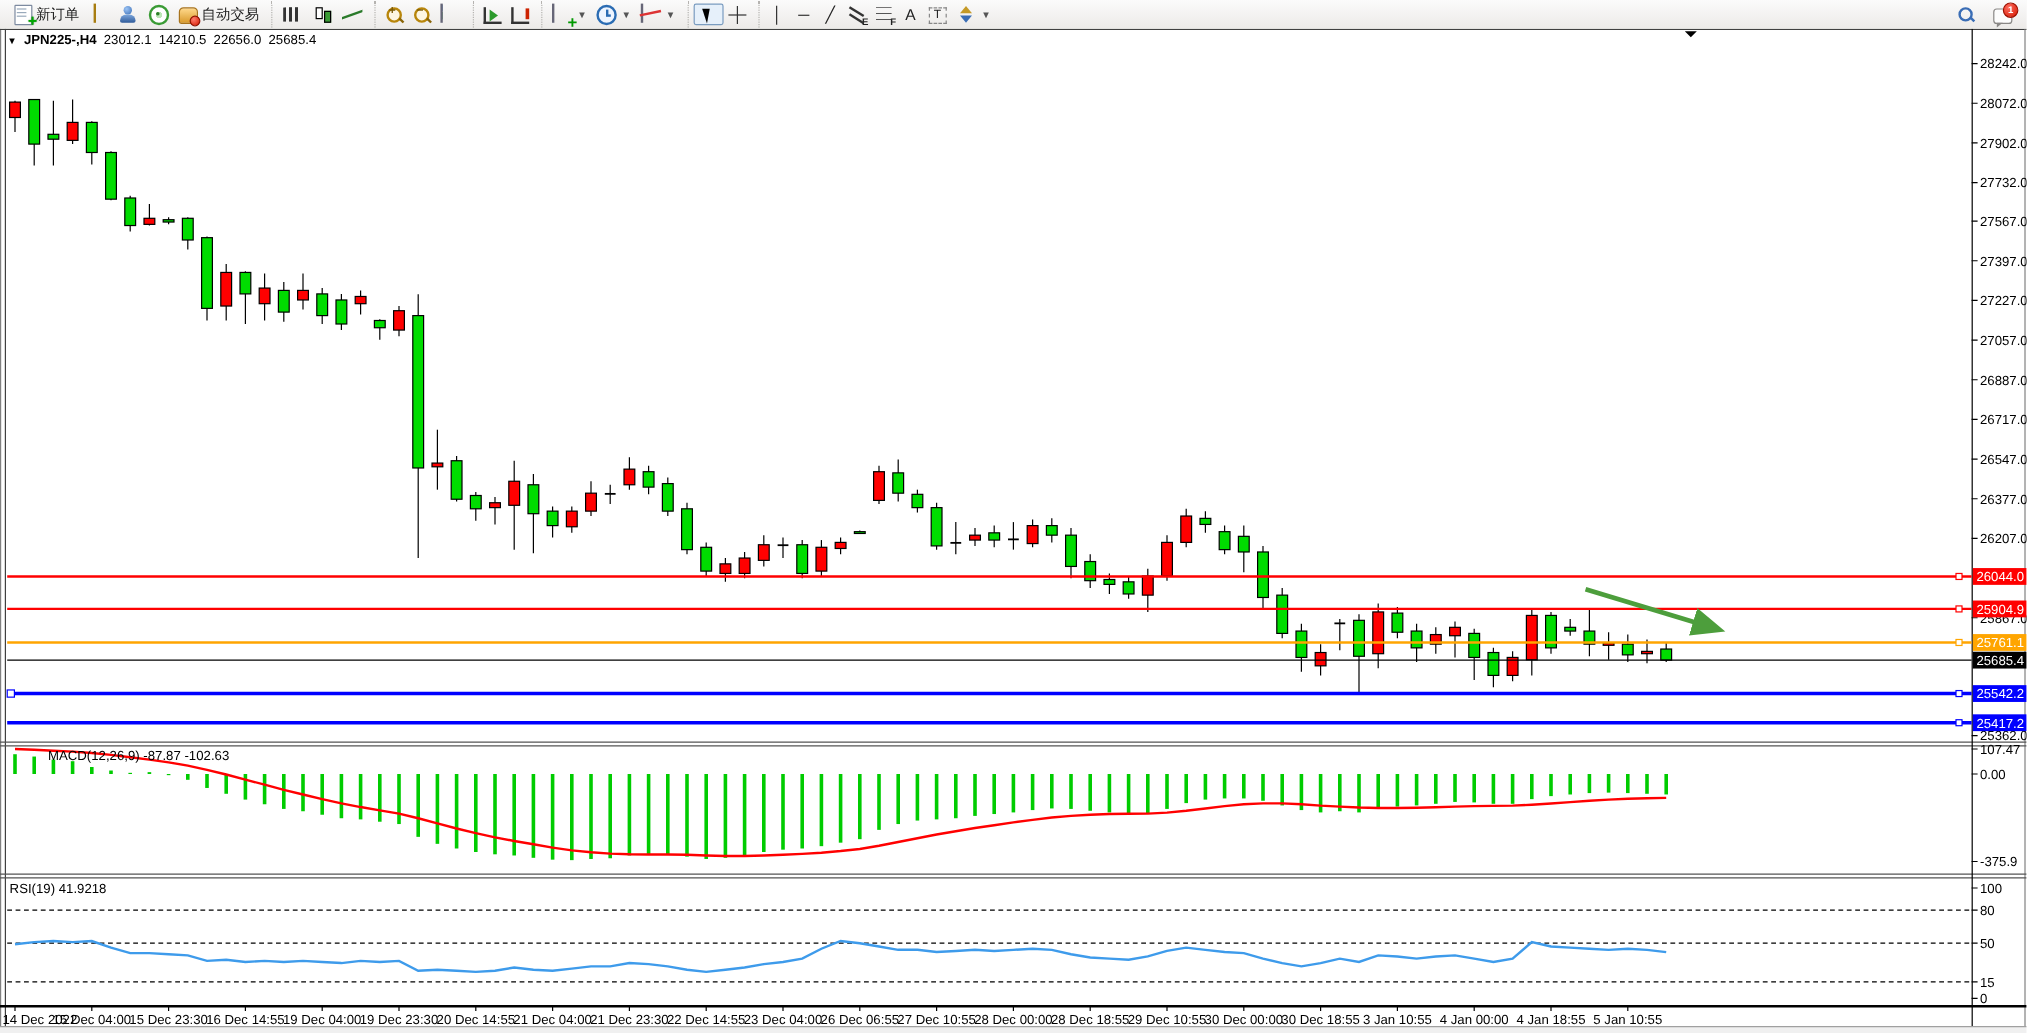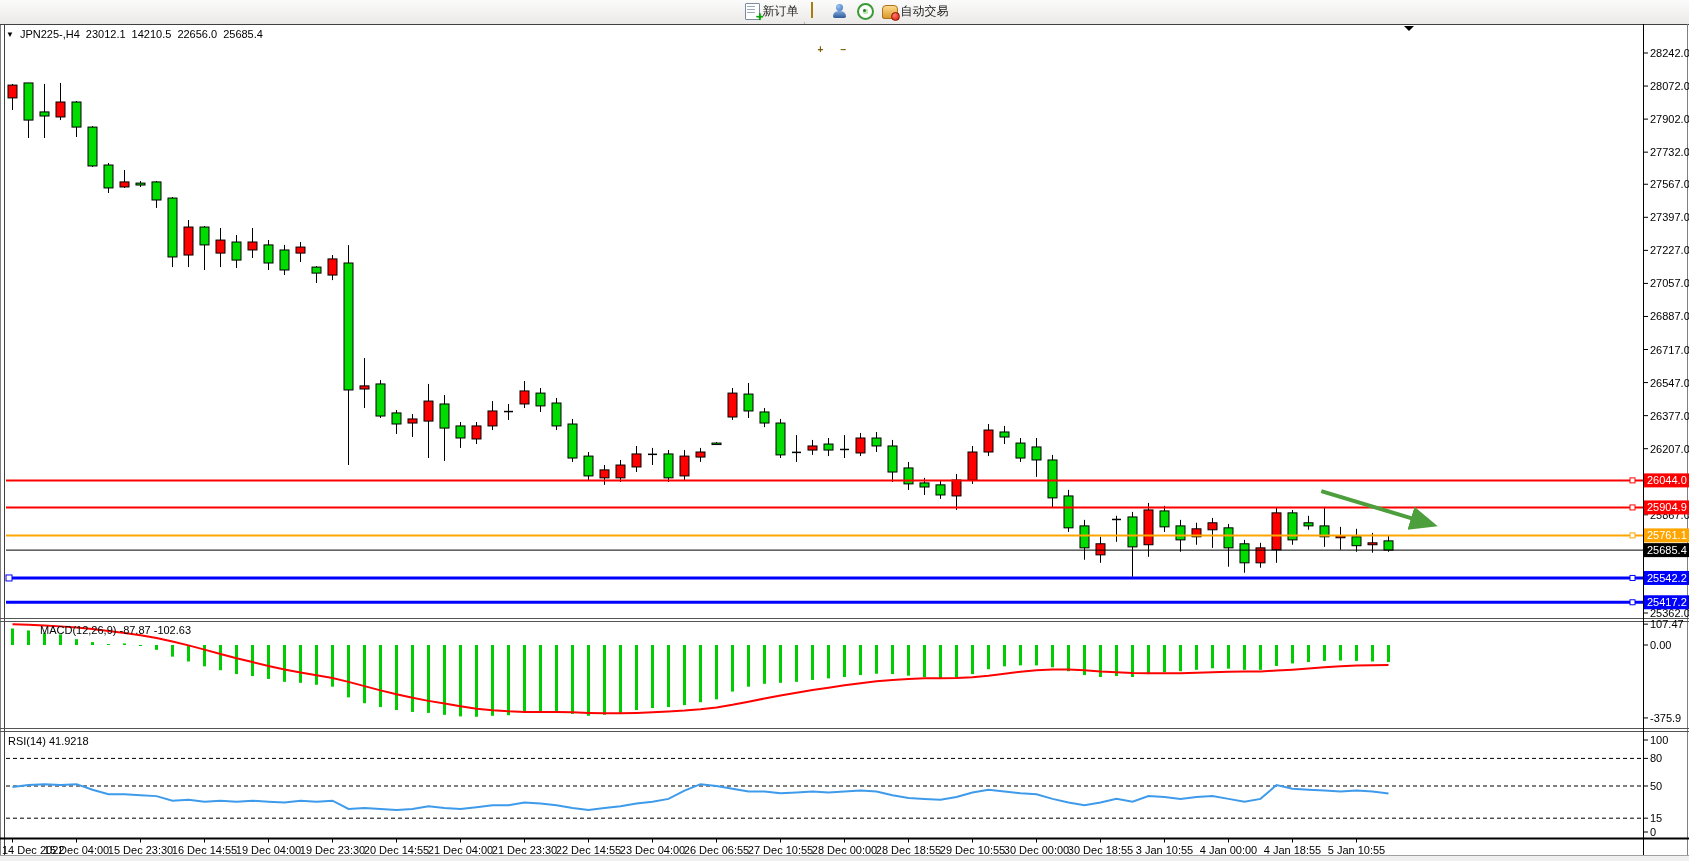--- a/index.html
+++ b/index.html
@@ -1,18 +1,18 @@
 <!DOCTYPE html>
 <html><head>
 <meta charset="utf-8">
 <style>
   html,body{margin:0;padding:0;background:#f0f0f0;font-family:"Liberation Sans",sans-serif;}
   #app{position:relative;width:1689px;height:861px;background:#fff;overflow:hidden;}
   
-  #toolbar{position:absolute;left:0;top:0;width:1689px;height:24px;background:linear-gradient(#fbfbfb,#eceae8);border-bottom:1px solid #c8c6c4;display:flex;align-items:center;font-size:12px;color:#222;flex-direction:column;}
+  #toolbar{position:absolute;left:0;top:0;width:1689px;height:24px;background:linear-gradient(#fbfbfb,#eceae8);border-bottom:1px solid #c8c6c4;display:flex;align-items:center;font-size:12px;color:#222;}
   .tgroup{display:flex;align-items:center;height:22px;padding:0 4px;border-left:1px dotted #b5b3b0;margin-left:2px;}
   .tgroup:first-child{border-left:none;}
   .tbtn{display:flex;align-items:center;gap:3px;padding:1px 3px;border:1px solid transparent;border-radius:2px;cursor:default;}
   .tbtn.active{background:#e6f0fa;border:1px solid #7a9cc0;}
   .tlabel{font-size:12px;white-space:nowrap;}
   .dd{font-size:8px;color:#555;margin-left:1px;}
   .tf-btn{font-size:11px;font-weight:bold;color:#444;padding:2px 5px;border:1px solid transparent;margin:0 1px;}
   .tf-btn.active{background:#f6f4f1;border:1px solid #9a9a9a;box-shadow:inset 1px 1px 1px #bbb;color:#000;}
   #toolbar-right{margin-left:auto;display:flex;align-items:center;padding-right:8px;gap:8px;}
   
@@ -71,21 +71,21 @@
   .ic-search::after{content:"";position:absolute;left:10px;top:10px;width:5px;height:2px;background:#3a6db5;transform:rotate(45deg);}
   .ic-chat{width:14px;height:11px;border:1.5px solid #8a8886;border-radius:3px;background:#fdfdfd;margin-top:3px;}
   .ic-chat::before{content:"";position:absolute;left:2px;bottom:-4px;width:0;height:0;border-top:4px solid #8a8886;border-right:5px solid transparent;}
   .badge{position:absolute;right:-6px;top:-6px;min-width:11px;height:11px;background:radial-gradient(circle at 35% 30%,#ff6b5e,#d41800);border:1px solid #9c1000;border-radius:50%;color:#fff;font-size:8px;font-weight:bold;text-align:center;line-height:11px;}
   
   #chart-region{position:absolute;left:0;top:24px;width:1689px;height:837px;background:#fff;}
   #chart-svg{position:absolute;left:0;top:0;}
   .overlay{position:absolute;z-index:5;font-size:11px;color:#000;white-space:nowrap;}
   #chart-title{left:6px;top:4px;display:flex;gap:6px;align-items:center;}
   #chart-title .arr{font-size:8px;color:#000;}
-  #chart-title b{font-weight:normal;}
+  #chart-title b{font-weight:bold;}
 </style>
 </head>
 <body>
 <div id="app">
 
 <div id="toolbar">
   <div class="tgroup">
     <div class="tbtn">
       <span class="ic ic-doc"></span>
       <span class="tlabel">新订单</span>
@@ -210,21 +210,21 @@
 <div id="chart-region">
   <div class="overlay" id="chart-title">
     <span class="arr">▼</span>
     <b>JPN225-,H4</b>
     <span>23012.1</span>
     <span>14210.5</span>
     <span>22656.0</span>
     <span>25685.4</span>
   </div>
   <div class="overlay" id="macd-label" style="left:8px;top:600px;padding-left:32px;">MACD(12,26,9) -87.87 -102.63</div>
-  <div class="overlay" id="rsi-label" style="left:8px;top:711px;">RSI(14) 41.9218</div>
+  <div class="overlay" id="rsi-label" style="left:8px;top:711px;">RSI(19) 41.9218</div>
 <svg width="1689" height="837" id="chart-svg">
         <rect x="0" y="0" width="1689" height="837" fill="#ffffff"></rect>
         <rect x="0" y="831" width="1689" height="6" fill="#f0f0f0"></rect>
         <line x1="0.5" y1="0" x2="0.5" y2="831" stroke="#808080"></line>
         <line x1="4.5" y1="0" x2="4.5" y2="831" stroke="#404040"></line>
         <line x1="0" y1="0.5" x2="1689" y2="0.5" stroke="#404040"></line>
         <line x1="1687.5" y1="0" x2="1687.5" y2="831" stroke="#808080"></line>
         <line x1="0" y1="831.5" x2="1689" y2="831.5" stroke="#a0a0a0"></line>
         <line x1="0" y1="594.5" x2="1689" y2="594.5" stroke="#555555"></line>
         <line x1="0" y1="597.5" x2="1689" y2="597.5" stroke="#555555"></line>

